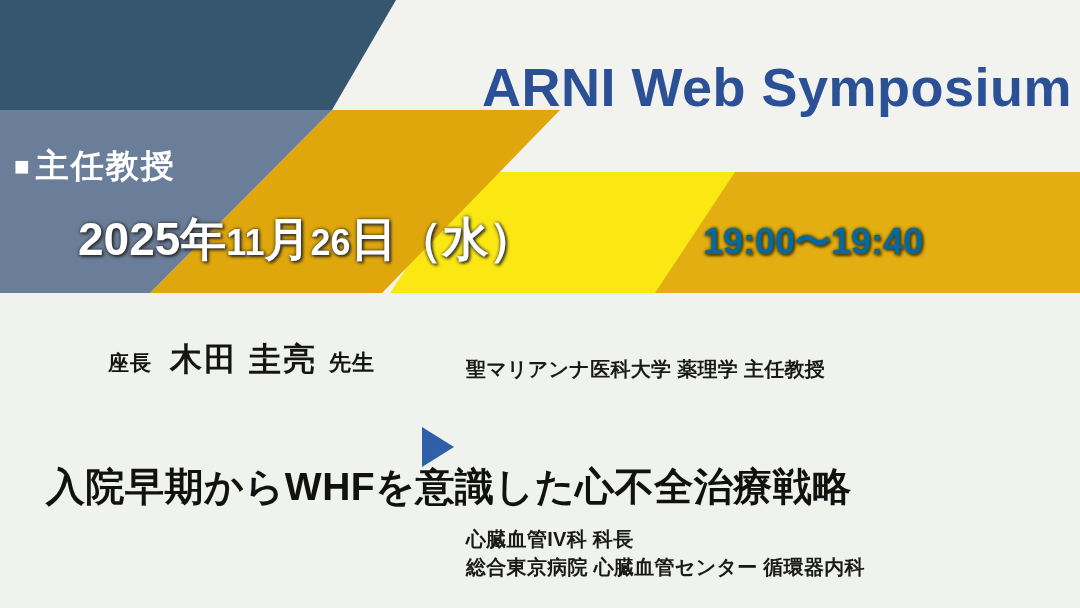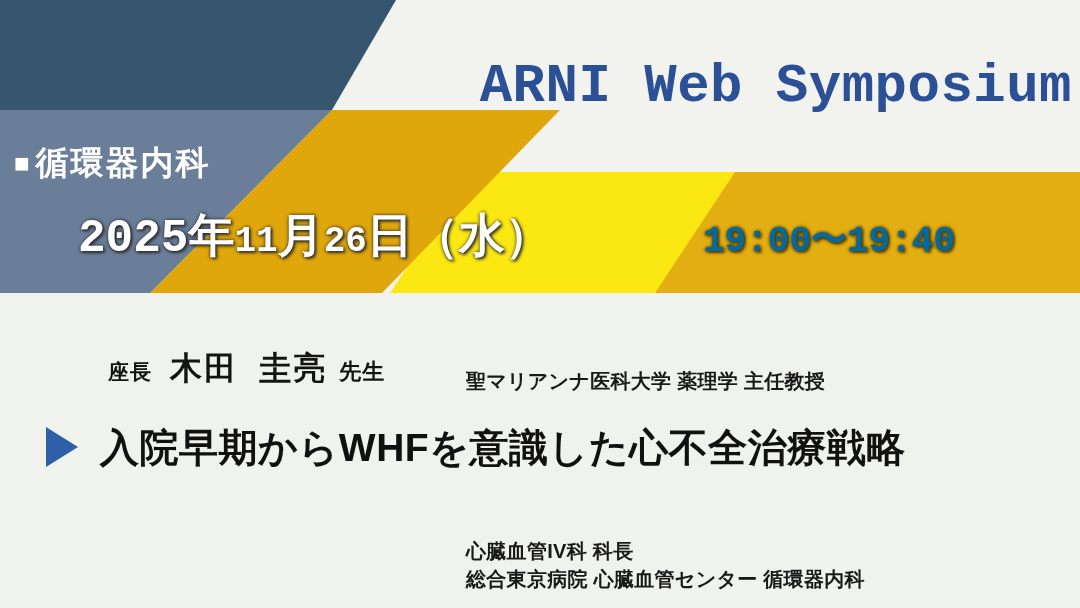--- a/index.html
+++ b/index.html
@@ -22,21 +22,20 @@
 
   
   .header {
     position: absolute;
     left: 0;
     top: 0;
     width: 1080px;
     height: 293px;
     overflow: hidden;
     background: #F2F3EF;
-    font-family: Liberation Mono, monospace;
   }
   .header svg {
     position: absolute;
     left: 0;
     top: 0;
     display: block;
   }
 
   
   .event-title {
@@ -137,35 +136,35 @@
   }
 
   .affiliation {
     position: absolute;
     white-space: nowrap;
     font-size: 20px;
     font-weight: bold;
     color: #191919;
     letter-spacing: 0.3px;
     line-height: 1.42;
-    margin-top: 12px;
-  }
-
-  
-  .chair-row   { left: 108px; top: 347px; font-family: Liberation Mono, monospace; }
+  }
+
+  
+  .chair-row   { left: 108px; top: 338px; }
   .chair-affil { left: 466px; top: 355px; }
 
   
   .talk-title-row {
     position: absolute;
     left: 46px;
     top: 427px;
     white-space: nowrap;
     display: flex;
     align-items: center;
+    flex-direction: column;
   }
   .marker-triangle {
     width: 0;
     height: 0;
     border-top: 20px solid transparent;
     border-bottom: 20px solid transparent;
     border-left: 32px solid #2F5FA8;
     margin-right: 22px;
     flex: 0 0 auto;
   }
@@ -199,21 +198,21 @@
       <polygon points="332,110 560,110 382,293 150,293" fill="#DFA70B"></polygon>
 
       <polygon points="0,110 332,110 150,293 0,293" fill="#6B7E99"></polygon>
 
       <polygon points="0,0 396,0 332,110 0,110" fill="#36556E"></polygon>
     </svg>
 
     <div class="event-title">ARNI Web Symposium</div>
 
     <div class="schedule-heading">
-      <span class="bullet">■</span><span>循環器内科</span>
+      <span class="bullet">■</span><span>主任教授</span>
     </div>
 
     <div class="date-line">
       <span class="sm">2025年</span><span class="lg">11</span><span class="sm">月</span><span class="lg">26</span><span class="sm">日（水）</span>
     </div>
 
     <div class="time-line">19:00〜19:40</div>
   </div>
 
   <div class="body-area"></div>

